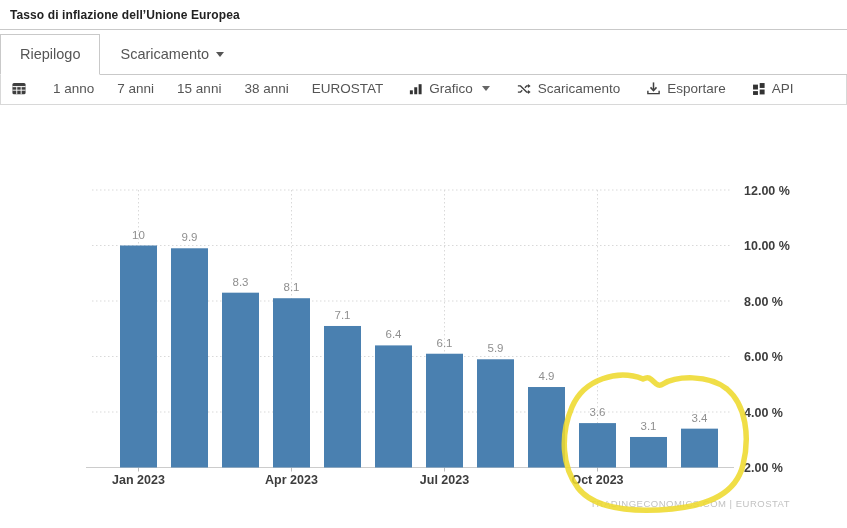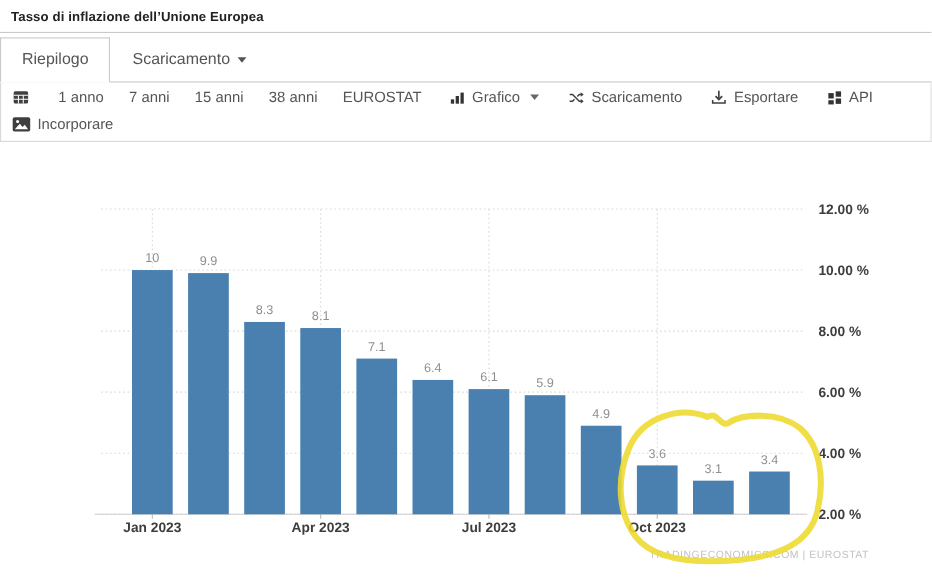--- a/index.html
+++ b/index.html
@@ -120,32 +120,20 @@
             <rect x="1.2" y="3" width="5.6" height="5.6" fill="#333"></rect>
             <rect x="8.8" y="1.2" width="5.6" height="5.6" fill="#333"></rect>
             <rect x="1.2" y="10.4" width="5.6" height="4.4" fill="#333"></rect>
             <rect x="8.8" y="8.6" width="5.6" height="5.6" fill="#333"></rect>
           </svg>
       </span>
       <span>API</span>
     </span>
   </div>
 
-  <div class="toolbar-row">
-    <span class="tb-item">
-      <span class="icon">
-        <svg width="17" height="14" viewBox="0 0 17 14">
-            <rect x="0.5" y="0.5" width="16" height="13" rx="1.8" fill="#3f3f3f"></rect>
-            <circle cx="5" cy="4.5" r="1.4" fill="#fff"></circle>
-            <path d="M2.5 11.5 L7 6.5 L9.5 9.5 L11.5 7.5 L14.5 11.5 Z" fill="#fff"></path>
-          </svg>
-      </span>
-      <span>Incorporare</span>
-    </span>
-  </div>
 </div>
 
 <div id="chart">
   <svg id="chart-svg" width="847" height="370" viewBox="0 0 847 370">
       <line x1="138.5" y1="32" x2="138.5" y2="309.5" stroke="#d9d9d9" stroke-width="1" stroke-dasharray="1.5 2.5"></line>
       <line x1="291.5" y1="32" x2="291.5" y2="309.5" stroke="#d9d9d9" stroke-width="1" stroke-dasharray="1.5 2.5"></line>
       <line x1="444.5" y1="32" x2="444.5" y2="309.5" stroke="#d9d9d9" stroke-width="1" stroke-dasharray="1.5 2.5"></line>
       <line x1="597.5" y1="32" x2="597.5" y2="309.5" stroke="#d9d9d9" stroke-width="1" stroke-dasharray="1.5 2.5"></line>
       <line x1="92" y1="309.5" x2="731" y2="309.5" stroke="#d9d9d9" stroke-width="1" stroke-dasharray="1.5 2.5"></line>
       <text x="744" y="314" font-size="12.5" font-weight="bold" fill="#3d3d3d">2.00 %</text>

